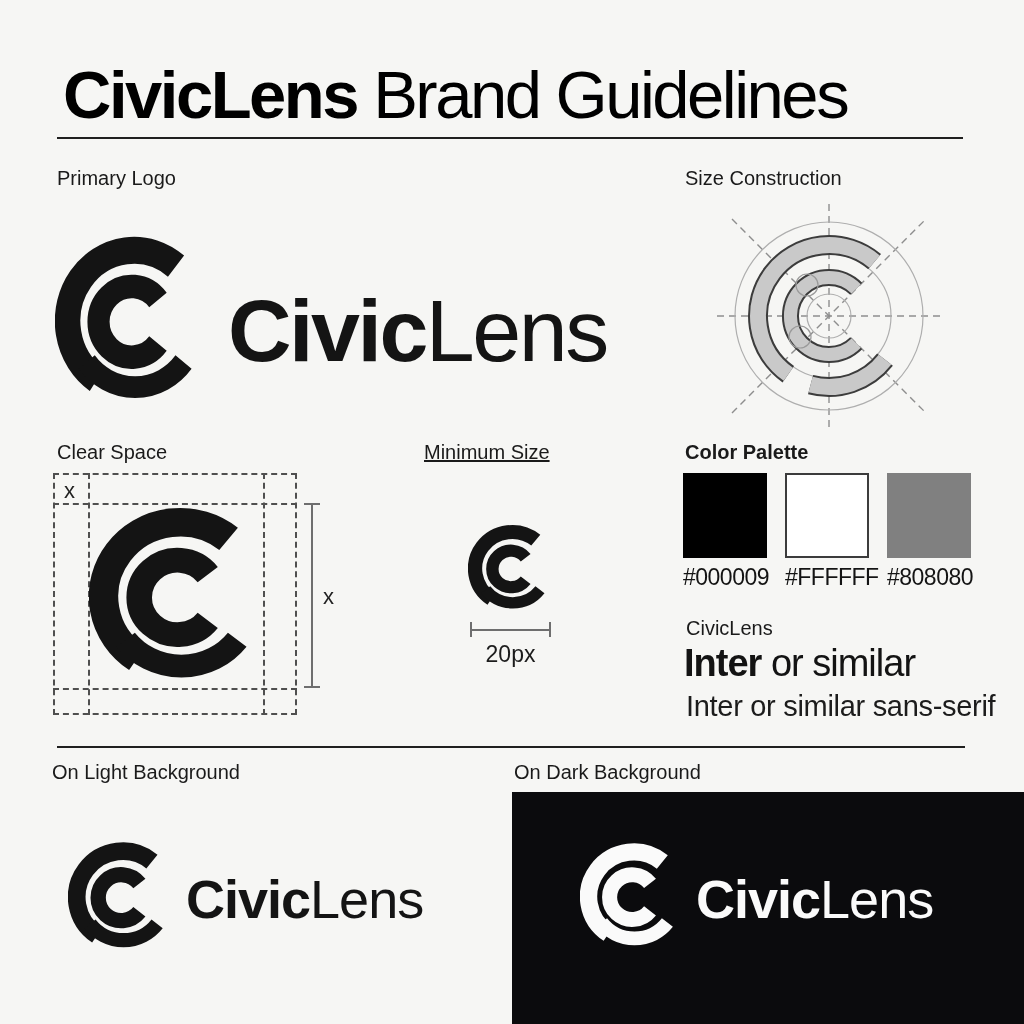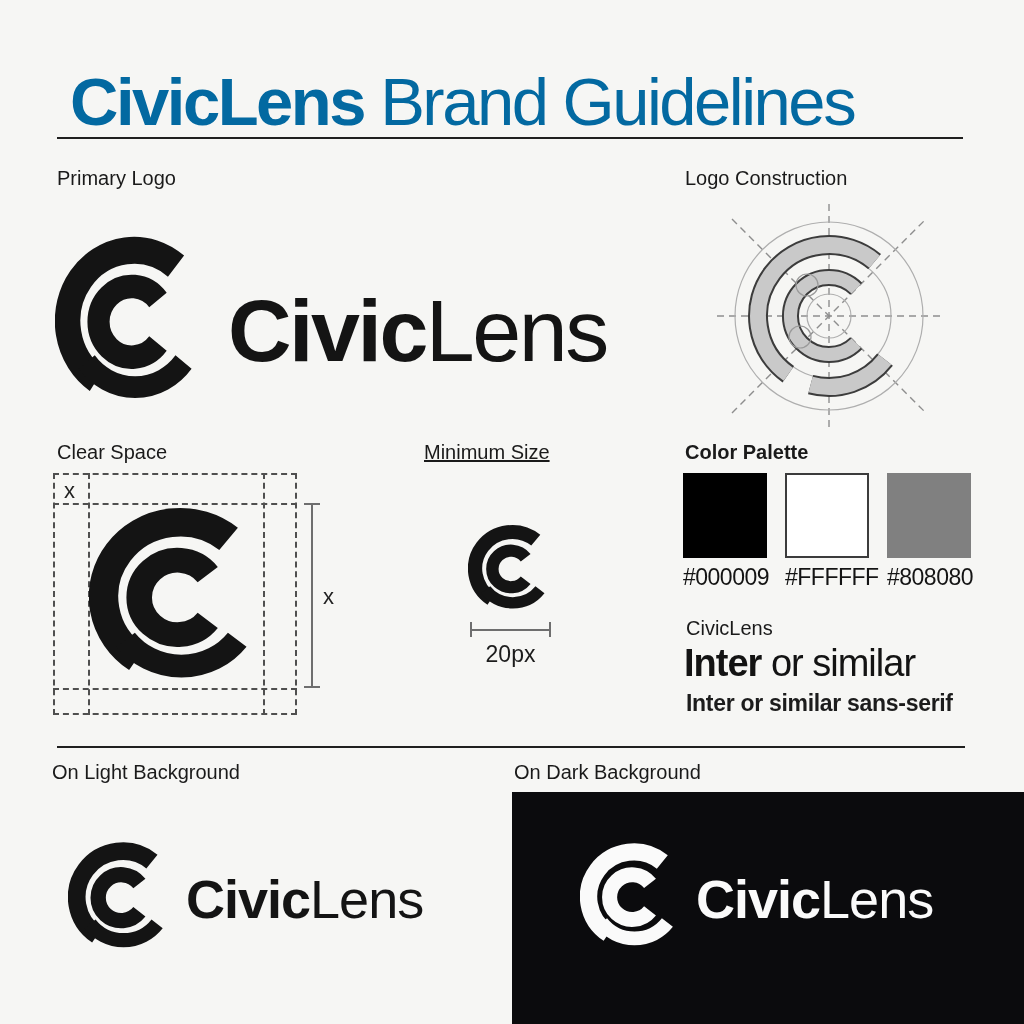--- a/index.html
+++ b/index.html
@@ -5,22 +5,22 @@
   html,body{margin:0;padding:0;}
   .page{
     position:relative;width:1024px;height:1024px;overflow:hidden;
     background:#f6f6f4;color:#141414;
     font-family:"Liberation Sans","DejaVu Sans",sans-serif;
     -webkit-font-smoothing:antialiased;
   }
   .abs{position:absolute;}
   
   .title{
-    left:55px;top:48px;width:950px;margin:15px;
-    font-size:67px;line-height:1.15;letter-spacing:-2.5px;font-weight:400;color:#0369a1;
+    left:55px;top:48px;width:950px;margin:8px;
+    font-size:67px;line-height:1.15;letter-spacing:-2.5px;font-weight:400;color:#000000;
     white-space:nowrap;
   }
   .title .b{font-weight:700;}
   .seclabel{font-size:20px;line-height:1.2;font-weight:400;color:#1a1a1a;letter-spacing:0;white-space:nowrap;}
   .rule{height:2px;background:#1f1f1f;}
   .wordmark{white-space:nowrap;color:#141414;}
   .wordmark .b{font-weight:700;}
   .wordmark .l{font-weight:400;text-align:right;}
   .wm-primary{left:228px;top:287px;font-size:88px;line-height:1;letter-spacing:-2.5px;}
   .wm-small{font-size:54px;line-height:1;letter-spacing:-1px;}
@@ -44,34 +44,34 @@
     background:linear-gradient(#6e6e6e,#6e6e6e) center/100% 2px no-repeat;
   }
   .sizelab{left:470px;top:641px;width:81px;text-align:center;font-size:23px;color:#1c1c1c;}
   
   .swatch{width:84px;height:85px;top:473px;}
   .swatch-1{border:2px solid #3c3c3c;box-sizing:border-box;}
   .hexlab{top:564px;font-size:23px;font-weight:500;letter-spacing:-0.5px;color:#141414;white-space:nowrap;}
   
   .typo-big{left:684px;top:644px;font-size:38px;line-height:1;letter-spacing:-1px;color:#131313;white-space:nowrap;}
   .typo-big .b{font-weight:700;}
-  .typo-small{left:686px;top:690px;font-size:23px;letter-spacing:-0.3px;color:#1c1c1c;white-space:nowrap;font-weight:bold;}
+  .typo-small{left:686px;top:690px;font-size:29px;letter-spacing:-0.3px;color:#1c1c1c;white-space:nowrap;}
   
   .dark-panel{left:512px;top:792px;width:512px;height:232px;background:#0b0b0d;}
 </style>
 </head>
 <body>
 
 <div class="page" style="background: rgb(246, 246, 244);">
 
   <h1 class="abs title"><span class="b">CivicLens</span><span> Brand Guidelines</span></h1>
   <div class="abs rule" style="left:57px;top:137px;width:906px;"></div>
 
   <div class="abs seclabel" style="left:57px;top:166px;">Primary Logo</div>
-  <div class="abs seclabel" style="left:685px;top:166px;">Logo Construction</div>
+  <div class="abs seclabel" style="left:685px;top:166px;">Size Construction</div>
 
   <div class="abs mark ink" style="left:55px;top:233px;width:150px;height:174px;">
       <svg viewBox="0 0 88 96" preserveAspectRatio="none">
         <g fill="none" stroke="currentColor">
           <path d="M 71 18.3 A 39 39 0 1 0 24.6 80.9" stroke-width="15"></path>
           <path d="M 18.6 71.2 A 36 36 0 0 0 75.4 71.2" stroke-width="12"></path>
           <path d="M 60.4 37 A 19.5 19.5 0 1 0 60.4 61" stroke-width="13"></path>
         </g>
       </svg>
     </div>

